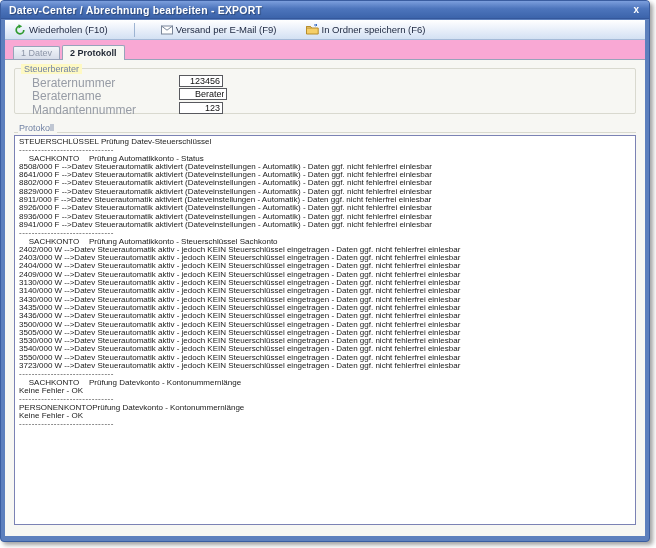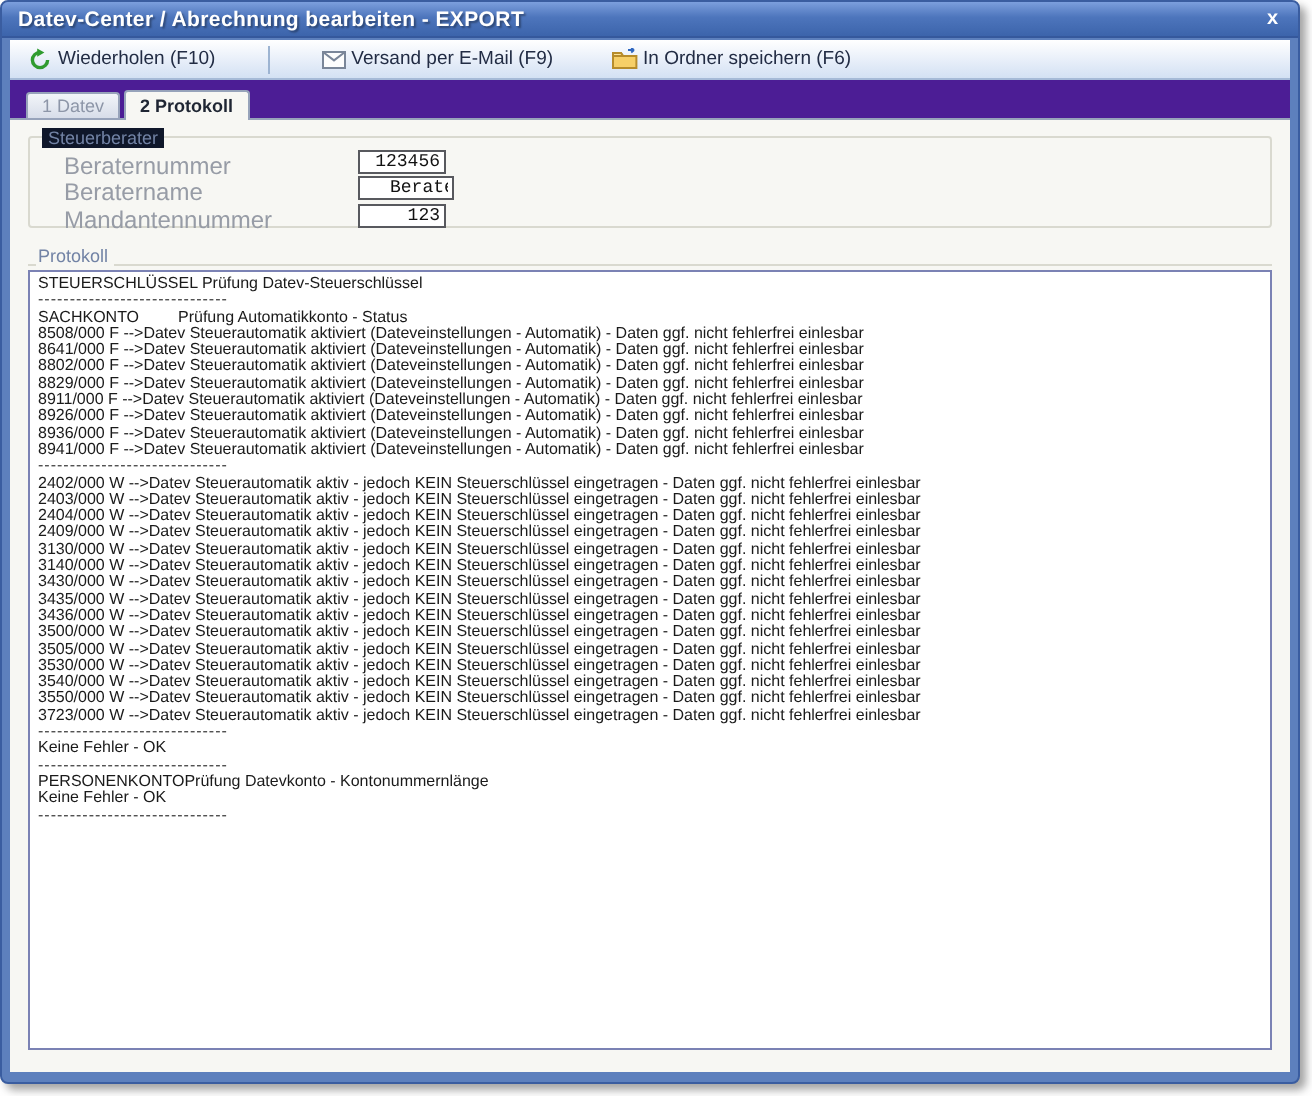--- a/index.html
+++ b/index.html
@@ -35,21 +35,21 @@
   }
   .tbtn {
     display:flex; align-items:center; gap:3px; padding:1px 4px;
     font-size:9.5px; color:#222c44; white-space:nowrap; border:1px solid transparent;
     border-radius:2px; cursor:default;
   }
   .tbtn svg { display:block; }
   .tsep { width:1px; height:14px; background:#9db4d2; margin:0 2px; }
   
   .tabstrip {
-    flex:0 0 19px; background:#4c1d95; display:flex; align-items:flex-end;
+    flex:0 0 19px; background:#f9a8d4; display:flex; align-items:flex-end;
     padding:0 0 0 8px; position:relative;
   }
   .tab {
     font-size:9px; height:13px; line-height:12px; padding:0 7px;
     background:linear-gradient(180deg,#f2f5f9,#d7dde9);
     border:1px solid #97a3ba; border-bottom:none; border-radius:2px 2px 0 0;
     color:#8d96a8; margin-right:2px; position:relative; top:0; cursor:default;
   }
   .tab.active {
     background:#f7f7f3; font-weight:bold; color:#1f2633; height:15px; line-height:14px;
@@ -59,50 +59,50 @@
   .panel {
     flex:1; background:#f7f7f3; border-top:1px solid #97a3ba; position:relative;
     padding:0 9px; overflow:hidden;
   }
   
   .groupbox {
     position:relative; border:1px solid #d9d9cf; border-radius:2px;
     margin-top:8px; height:46px;
   }
   .grouplabel {
-    position:absolute; top:-5px; left:6px; background:#0f172a; padding:0 3px;
+    position:absolute; top:-5px; left:6px; background:#fef9c3; padding:0 3px;
     font-size:9px; color:#7283a5;
   }
   .field-row { position:absolute; left:0; right:0; height:13px; }
   .field-row .flabel {
     position:absolute; left:17px; top:1px; font-size:12px; color:#979ca6;
   }
   .field-row input {
     position:absolute; left:164px; top:0; height:12px; width:44px;
     border:1px solid #58595e; background:#fff; font-size:9px; padding:0 2px;
-    font-family:Liberation Mono, monospace; text-align:right; color:#111;
+    font-family:Liberation Sans, sans-serif; text-align:right; color:#111;
   }
   .field-row:nth-of-type(1) { top:6px; }
   .field-row:nth-of-type(2) { top:19px; }
   .field-row:nth-of-type(3) { top:33px; }
   .field-row:nth-of-type(2) input { width:48px; text-align:left;padding-left:15px; }
   
   .protokoll-group { margin-top:10px; }
   .protokoll-labelrow { display:flex; align-items:flex-end; height:9px; }
   .protokoll-labelrow .pre-line { width:4px; border-top:1px solid #d9d9cf; }
   .protokoll-labelrow .plabel { font-size:9px; color:#7283a5; padding:0 3px 0 1px; }
   .protokoll-labelrow .line { flex:1; border-top:1px solid #d9d9cf; }
   .protokoll-text {
     margin-top:2px; height:390px; background:#ffffff;
     border:1px solid #7b82b4; padding:2px 4px; overflow:hidden;
     font-size:8px; line-height:8.3px; color:#1a1a1a; white-space:nowrap;
   }
   .pl { white-space:nowrap; }
   .pl.sep { color:#3a3a3a; letter-spacing:.5px; }
-  .pl.hdr .c1 { display:inline-block; min-width:70px; }
+  .pl.hdr .c1 { display:inline-block; min-width:70px;text-align:center; }
 </style>
 </head>
 <body>
 
 <div class="window">
   <div class="titlebar">
     <span class="title">Datev-Center / Abrechnung bearbeiten - EXPORT</span>
     <span class="close">x</span>
   </div>
   <div class="window-inner">
@@ -173,36 +173,38 @@
             <div class="pl hdr"><span class="c1">SACHKONTO</span><span>Prüfung Automatikkonto - Status</span></div>
             <div class="pl">8508/000 F --&gt;Datev Steuerautomatik aktiviert (Dateveinstellungen - Automatik) - Daten ggf. nicht fehlerfrei einlesbar</div>
             <div class="pl">8641/000 F --&gt;Datev Steuerautomatik aktiviert (Dateveinstellungen - Automatik) - Daten ggf. nicht fehlerfrei einlesbar</div>
             <div class="pl">8802/000 F --&gt;Datev Steuerautomatik aktiviert (Dateveinstellungen - Automatik) - Daten ggf. nicht fehlerfrei einlesbar</div>
             <div class="pl">8829/000 F --&gt;Datev Steuerautomatik aktiviert (Dateveinstellungen - Automatik) - Daten ggf. nicht fehlerfrei einlesbar</div>
             <div class="pl">8911/000 F --&gt;Datev Steuerautomatik aktiviert (Dateveinstellungen - Automatik) - Daten ggf. nicht fehlerfrei einlesbar</div>
             <div class="pl">8926/000 F --&gt;Datev Steuerautomatik aktiviert (Dateveinstellungen - Automatik) - Daten ggf. nicht fehlerfrei einlesbar</div>
             <div class="pl">8936/000 F --&gt;Datev Steuerautomatik aktiviert (Dateveinstellungen - Automatik) - Daten ggf. nicht fehlerfrei einlesbar</div>
             <div class="pl">8941/000 F --&gt;Datev Steuerautomatik aktiviert (Dateveinstellungen - Automatik) - Daten ggf. nicht fehlerfrei einlesbar</div>
             <div class="pl sep">------------------------------</div>
+            <div class="pl hdr"><span class="c1">SACHKONTO</span><span>Prüfung Automatikkonto - Steuerschlüssel Sachkonto</span></div>
             <div class="pl">2402/000 W --&gt;Datev Steuerautomatik aktiv - jedoch KEIN Steuerschlüssel eingetragen - Daten ggf. nicht fehlerfrei einlesbar</div>
             <div class="pl">2403/000 W --&gt;Datev Steuerautomatik aktiv - jedoch KEIN Steuerschlüssel eingetragen - Daten ggf. nicht fehlerfrei einlesbar</div>
             <div class="pl">2404/000 W --&gt;Datev Steuerautomatik aktiv - jedoch KEIN Steuerschlüssel eingetragen - Daten ggf. nicht fehlerfrei einlesbar</div>
             <div class="pl">2409/000 W --&gt;Datev Steuerautomatik aktiv - jedoch KEIN Steuerschlüssel eingetragen - Daten ggf. nicht fehlerfrei einlesbar</div>
             <div class="pl">3130/000 W --&gt;Datev Steuerautomatik aktiv - jedoch KEIN Steuerschlüssel eingetragen - Daten ggf. nicht fehlerfrei einlesbar</div>
             <div class="pl">3140/000 W --&gt;Datev Steuerautomatik aktiv - jedoch KEIN Steuerschlüssel eingetragen - Daten ggf. nicht fehlerfrei einlesbar</div>
             <div class="pl">3430/000 W --&gt;Datev Steuerautomatik aktiv - jedoch KEIN Steuerschlüssel eingetragen - Daten ggf. nicht fehlerfrei einlesbar</div>
             <div class="pl">3435/000 W --&gt;Datev Steuerautomatik aktiv - jedoch KEIN Steuerschlüssel eingetragen - Daten ggf. nicht fehlerfrei einlesbar</div>
             <div class="pl">3436/000 W --&gt;Datev Steuerautomatik aktiv - jedoch KEIN Steuerschlüssel eingetragen - Daten ggf. nicht fehlerfrei einlesbar</div>
             <div class="pl">3500/000 W --&gt;Datev Steuerautomatik aktiv - jedoch KEIN Steuerschlüssel eingetragen - Daten ggf. nicht fehlerfrei einlesbar</div>
             <div class="pl">3505/000 W --&gt;Datev Steuerautomatik aktiv - jedoch KEIN Steuerschlüssel eingetragen - Daten ggf. nicht fehlerfrei einlesbar</div>
             <div class="pl">3530/000 W --&gt;Datev Steuerautomatik aktiv - jedoch KEIN Steuerschlüssel eingetragen - Daten ggf. nicht fehlerfrei einlesbar</div>
             <div class="pl">3540/000 W --&gt;Datev Steuerautomatik aktiv - jedoch KEIN Steuerschlüssel eingetragen - Daten ggf. nicht fehlerfrei einlesbar</div>
             <div class="pl">3550/000 W --&gt;Datev Steuerautomatik aktiv - jedoch KEIN Steuerschlüssel eingetragen - Daten ggf. nicht fehlerfrei einlesbar</div>
             <div class="pl">3723/000 W --&gt;Datev Steuerautomatik aktiv - jedoch KEIN Steuerschlüssel eingetragen - Daten ggf. nicht fehlerfrei einlesbar</div>
             <div class="pl sep">------------------------------</div>
+            <div class="pl hdr"><span class="c1">SACHKONTO</span><span>Prüfung Datevkonto - Kontonummernlänge</span></div>
             <div class="pl">Keine Fehler - OK</div>
             <div class="pl sep">------------------------------</div>
             <div class="pl hdr"><span class="c1">PERSONENKONTO</span><span>Prüfung Datevkonto - Kontonummernlänge</span></div>
             <div class="pl">Keine Fehler - OK</div>
             <div class="pl sep">------------------------------</div>
           </div>
       </div>
 
     </div>
   </div>

